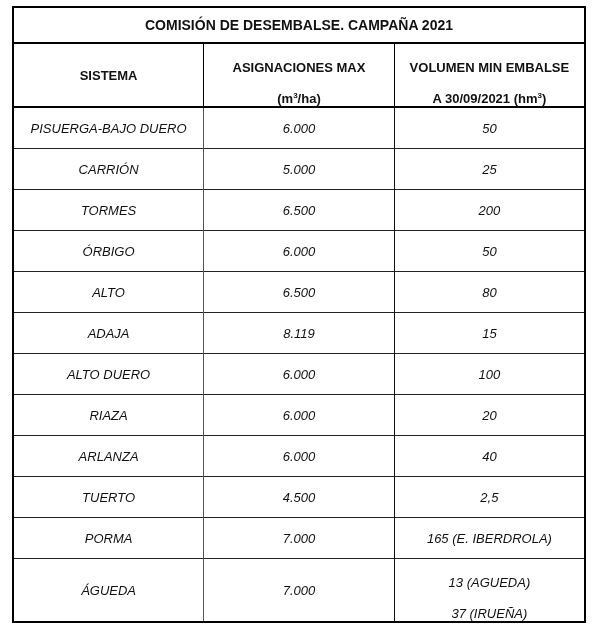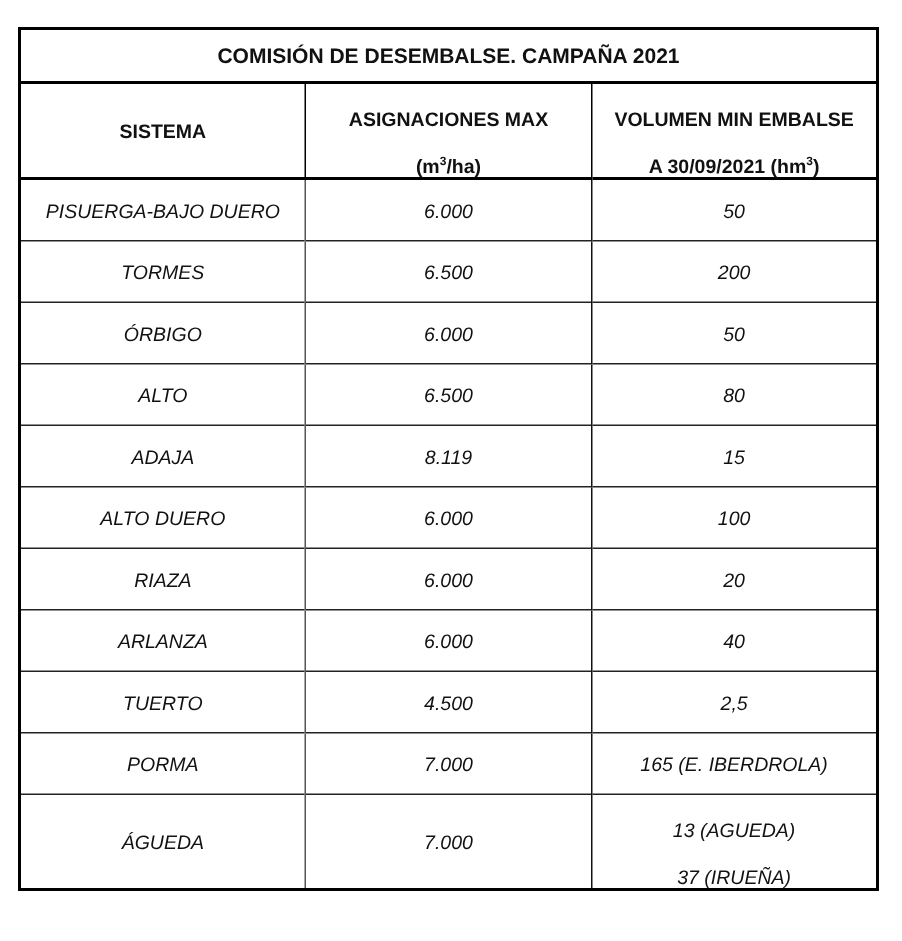--- a/index.html
+++ b/index.html
@@ -11,21 +11,21 @@
       width: 601px;
       height: 627px;
       position: relative;
       font-family: "Liberation Sans", sans-serif;
       color: #111111;
       overflow: hidden;
     }
     .tbl {
       position: absolute;
       left: 12px;
-      top: 18px;
+      top: 6px;
       width: 574px;
       border-collapse: collapse;
       table-layout: fixed;
       border: 2px solid #000;
     }
     .tbl td, .tbl th {
       text-align: center;
       vertical-align: middle;
       padding: 0;
       font-size: 13px;
@@ -89,20 +89,25 @@
       </th>
     </tr>
   </thead>
   <tbody>
     <tr class="data-row">
       <td>PISUERGA-BAJO DUERO</td>
       <td>6.000</td>
       <td class="c3">50</td>
     </tr>
     <tr class="data-row">
+      <td>CARRIÓN</td>
+      <td>5.000</td>
+      <td class="c3">25</td>
+    </tr>
+    <tr class="data-row">
       <td>TORMES</td>
       <td>6.500</td>
       <td class="c3">200</td>
     </tr>
     <tr class="data-row">
       <td>ÓRBIGO</td>
       <td>6.000</td>
       <td class="c3">50</td>
     </tr>
     <tr class="data-row">

